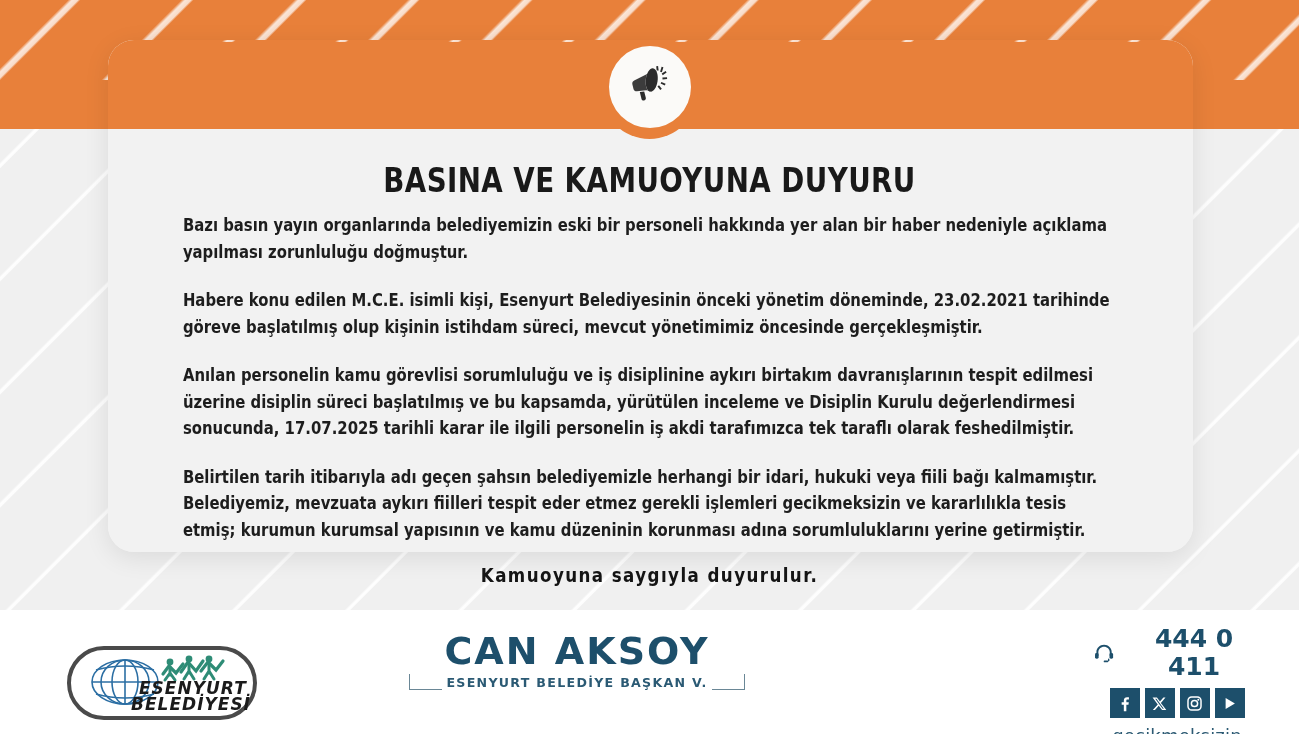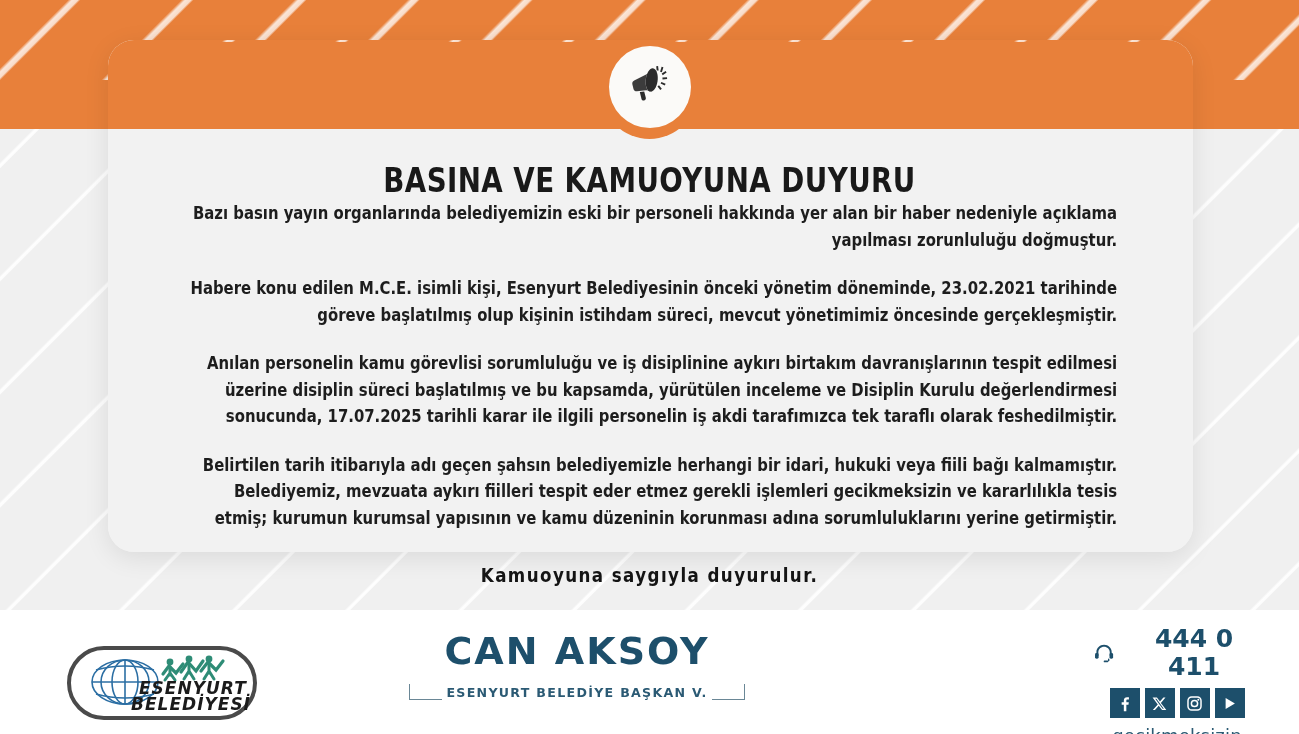--- a/index.html
+++ b/index.html
@@ -146,23 +146,23 @@
     color: #191919;
     transform: scaleX(0.84);
     transform-origin: center;
     white-space: nowrap;
   }
 
   
   .paras {
     position: absolute;
     left: 110px;
-    top: 200px;
+    top: 212px;
     width: 1080px;
-    text-align: right;
+    text-align: left;
   }
   .para {
     color: #1d1d1d;
     font-family: "DejaVu Sans", sans-serif;
     font-weight: bold;
     font-size: 17.2px;
     line-height: 26.5px;
     transform: scaleX(0.865);
     transform-origin: center top;
     margin: 0 0 19px 0;
@@ -221,21 +221,21 @@
     font-size: 38px;
     letter-spacing: 2px;
     color: #1d4f6b;
     line-height: 42px;
   }
   .mayor-sub-wrap {
     display: flex;
     align-items: center;
     justify-content: center;
     gap: 4px;
-    margin-top: 12px;
+    margin-top: 2px;
   }
   .mayor-bracket {
     width: 32px;
     height: 15px;
     border-bottom: 1.6px solid #6a8796;
     position: relative;
   }
   .mayor-bracket.left { border-left: 1.6px solid #6a8796; }
   .mayor-bracket.right { border-right: 1.6px solid #6a8796; }
   .mayor-title {

